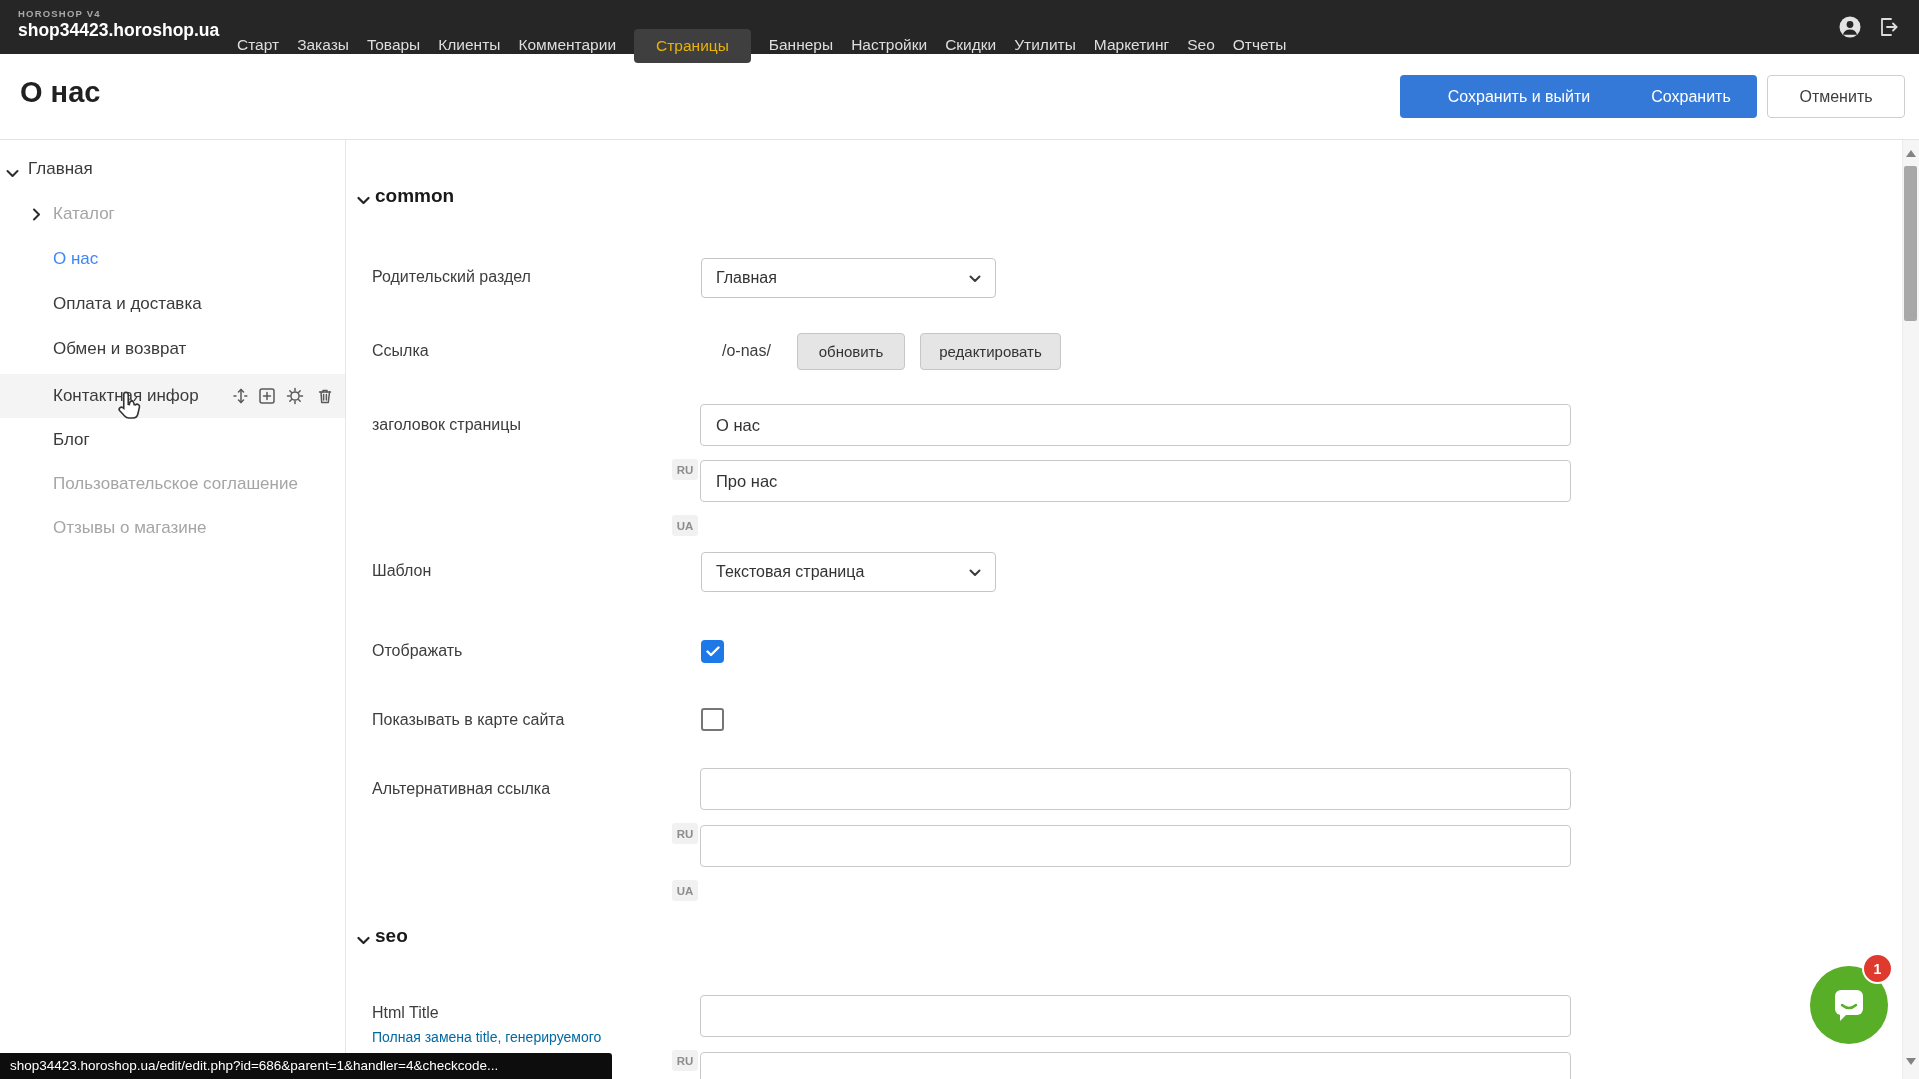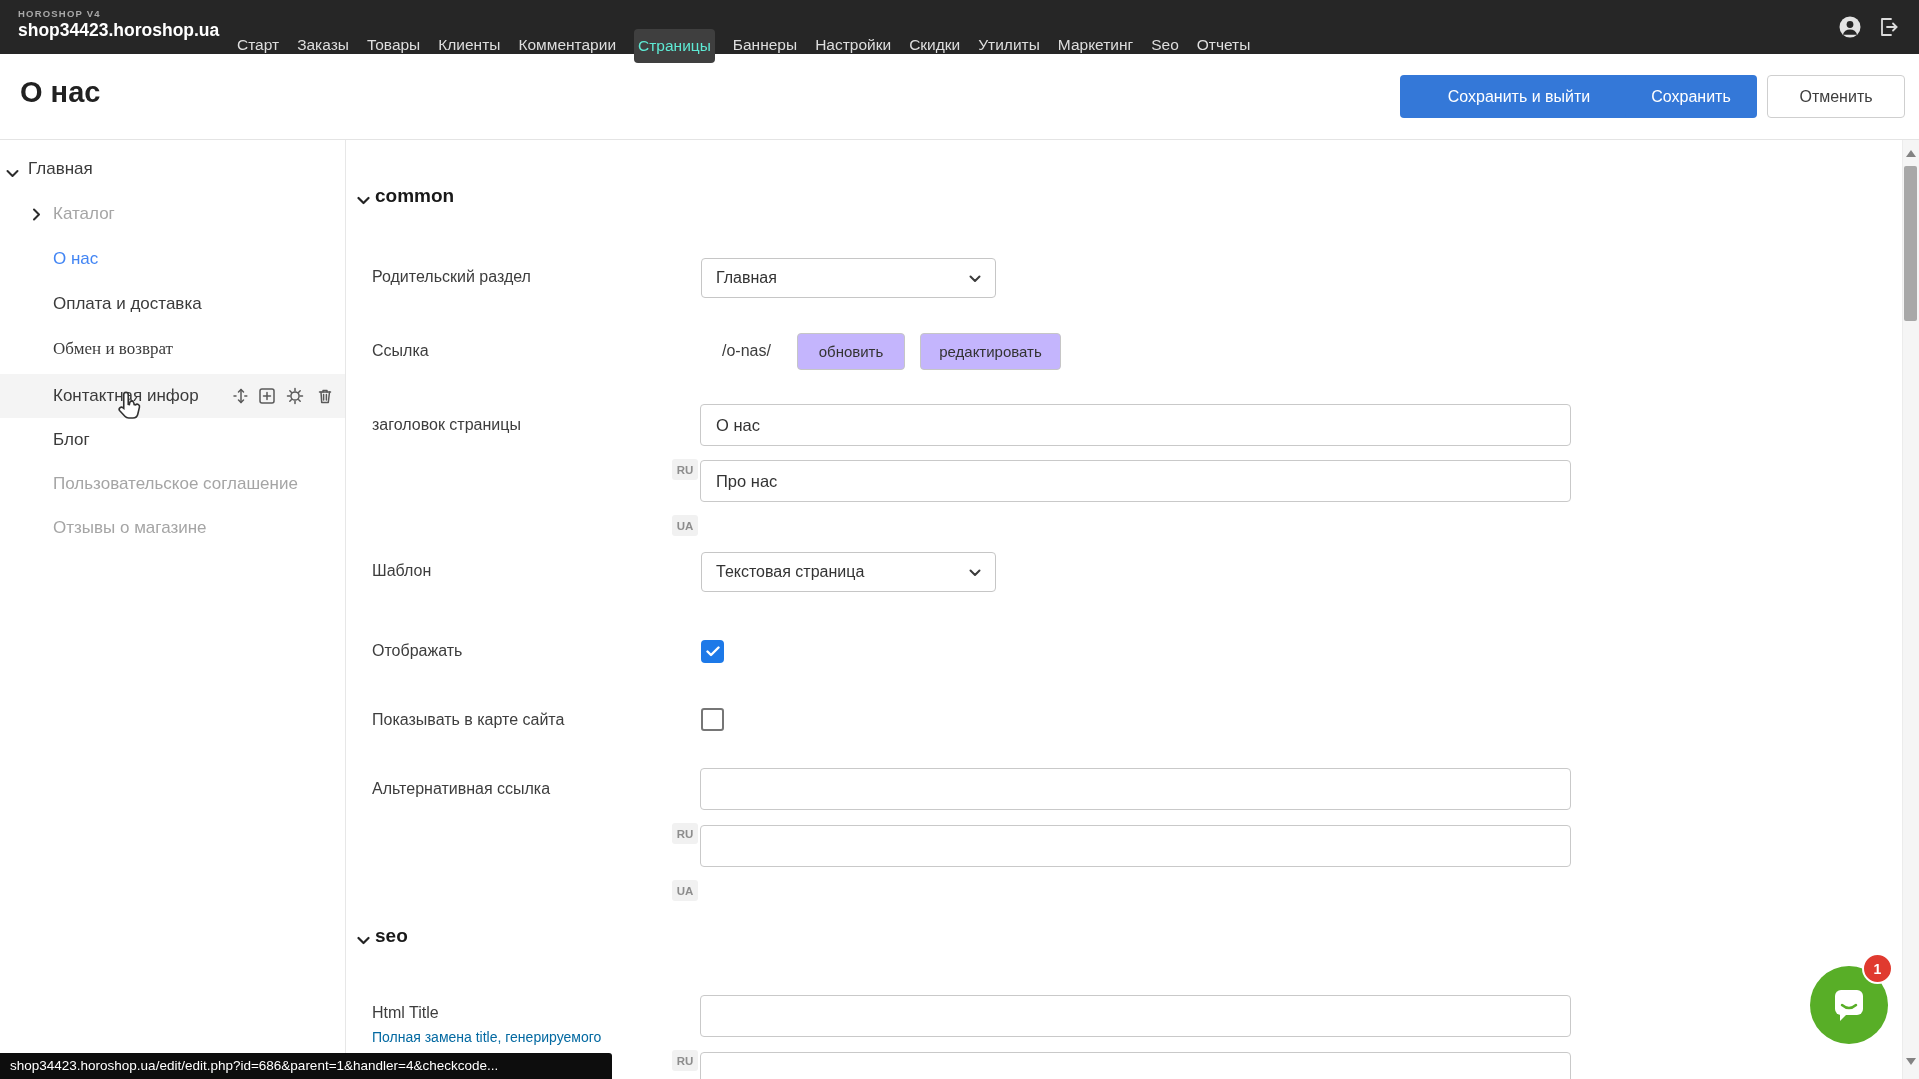--- a/index.html
+++ b/index.html
@@ -6,21 +6,21 @@
   body { font-family:"Liberation Sans", sans-serif; }
   .screen { position:relative; width:1919px; height:1079px; background:#fff; overflow:hidden; }
 
   
   .topbar { position:absolute; left:0; top:0; width:1919px; height:54px; background:#262626; z-index:5; }
   .brand { position:absolute; left:18px; top:8px; cursor:pointer; }
   .brand-version { font-size:9.5px; font-weight:bold; color:#a9a9a9; letter-spacing:1.2px; }
   .brand-domain { font-size:17.5px; font-weight:bold; color:#fff; margin-top:1px; }
   .menu { position:absolute; left:237px; top:0; height:40px; display:flex; align-items:center; gap:18px;margin-top:26px; }
   .menu-item { font-size:15.5px; color:#dedede; border-bottom:1px solid rgba(255,255,255,.28); padding-bottom:1px; cursor:pointer; white-space:nowrap; }
-  .menu-item.active { background:#3f3f3f; border-bottom:none; padding:8px 4px; border-radius:4px; color:#5eead4; }
+  .menu-item.active { background:#3f3f3f; border-bottom:none; padding:8px 22px; border-radius:4px; color:#eab308; }
   .topbar-icon { position:absolute; top:15px; width:24px; height:24px; cursor:pointer; }
 
   
   .page-title { position:absolute; left:20px; top:76px; font-size:29px; color:#212121; }
   .btn { position:absolute; top:75px; height:43px; border:none; border-radius:4px; font-size:16px; font-family:inherit;
          display:flex; align-items:center; justify-content:center; cursor:pointer; }
   .btn-blue { background:#3478d8; color:#fff; }
   .btn-white { background:#fff; border:1px solid #cfcfcf; color:#3d3d3d; }
   .hdr-border { position:absolute; left:0; top:139px; width:1919px; height:1px; background:#e4e4e4; }
   .sidebar-divider { position:absolute; left:345px; top:140px; width:1px; height:939px; background:#e7e7e7; }
@@ -38,21 +38,21 @@
   .sec-label { position:absolute; left:375px; font-size:19px; font-weight:bold; color:#191919; height:24px; line-height:24px; cursor:pointer; }
   .form-label { position:absolute; left:372px; font-size:16px; color:#3d3d3d; height:22px; line-height:22px; }
   .form-hint { position:absolute; left:372px; font-size:14px; color:#0369a1; height:18px; line-height:18px; }
   .select { position:absolute; left:701px; width:295px; height:40px; border:1px solid #c6c6c6; border-radius:4px; background:#fff;
             display:flex; align-items:center; justify-content:space-between; padding:0 14px; font-size:16px; color:#333; cursor:pointer; }
   .text-input { position:absolute; left:700px; width:871px; height:42px; border:1px solid #c9c9c9; border-radius:4px;
                 padding:0 15px; font-size:16.5px; color:#333; font-family:inherit; background:#fff; }
   .lang-tag { position:absolute; left:672px; width:26px; height:21px; background:#f1f1f1; border-radius:3px; color:#8d8d8d;
               font-size:11.5px; font-weight:bold; display:flex; align-items:center; justify-content:center;margin-top:44px; }
   .inline-value { position:absolute; font-size:16px; color:#3d3d3d; height:22px; line-height:22px; }
-  .mini-btn { position:absolute; top:333px; height:37px; border:1px solid #c6c6c6; border-radius:4px; background:#c4b5fd;
+  .mini-btn { position:absolute; top:333px; height:37px; border:1px solid #c6c6c6; border-radius:4px; background:#e5e5e5;
               font-size:15px; color:#333; font-family:inherit; display:flex; align-items:center; justify-content:center; cursor:pointer; }
   .checkbox { position:absolute; left:701px; width:23px; height:23px; cursor:pointer; }
   .checkbox.checked { background:#1d79e8; border-radius:4px; display:flex; align-items:center; justify-content:center; }
   .checkbox.unchecked { background:#fff; border:2px solid #767676; border-radius:3px; }
 
   
   .scroll-track { position:absolute; left:1902px; top:140px; width:17px; height:939px; background:#f5f5f5; border-left:1px solid #ececec; cursor:pointer; }
   .scroll-thumb { position:absolute; left:1904px; top:166px; width:13px; height:155px; background:#a8a8a8; border-radius:2px; cursor:pointer; }
   .scroll-arrow { position:absolute; left:1906px; width:0; height:0; border-left:5px solid transparent; border-right:5px solid transparent; cursor:pointer; }
   .scroll-arrow.up { top:150px; border-bottom:7px solid #838383; }
@@ -126,21 +126,21 @@
 
   <span class="tree-chevron" style="left:32px; top:207px;">
     <svg width="9" height="13" viewBox="0 0 9 13" fill="none" stroke="#2c2c2c" stroke-width="2" stroke-linecap="round" stroke-linejoin="round">
         <path d="M2 1.5 7 6.5 2 11.5"></path>
       </svg>
   </span>
   <div class="tree-item muted" style="left:53px; top:203px;">Каталог</div>
 
   <div class="tree-item link-active" style="left:53px; top:248px;">О нас</div>
   <div class="tree-item" style="left:53px; top:293px;">Оплата и доставка</div>
-  <div class="tree-item" style="left:53px; top:338px;font-family:Liberation Serif, serif;">Обмен и возврат</div>
+  <div class="tree-item" style="left:53px; top:338px;">Обмен и возврат</div>
   <div class="tree-item" style="left:53px; top:385px;">Контактная инфор</div>
 
   <span class="row-icon" style="left:232px;">
     <svg viewBox="0 0 18 18" fill="none" stroke="#5a5a5a" stroke-width="1.5" stroke-linecap="round" stroke-linejoin="round">
         <path d="M9 2.5v13"></path>
         <path d="M6.5 5 9 2.5 11.5 5"></path>
         <path d="M6.5 13 9 15.5 11.5 13"></path>
         <path d="M2 9h3.2" stroke-dasharray="2 1.5"></path>
         <path d="M12.8 9H16" stroke-dasharray="2 1.5"></path>
       </svg>

